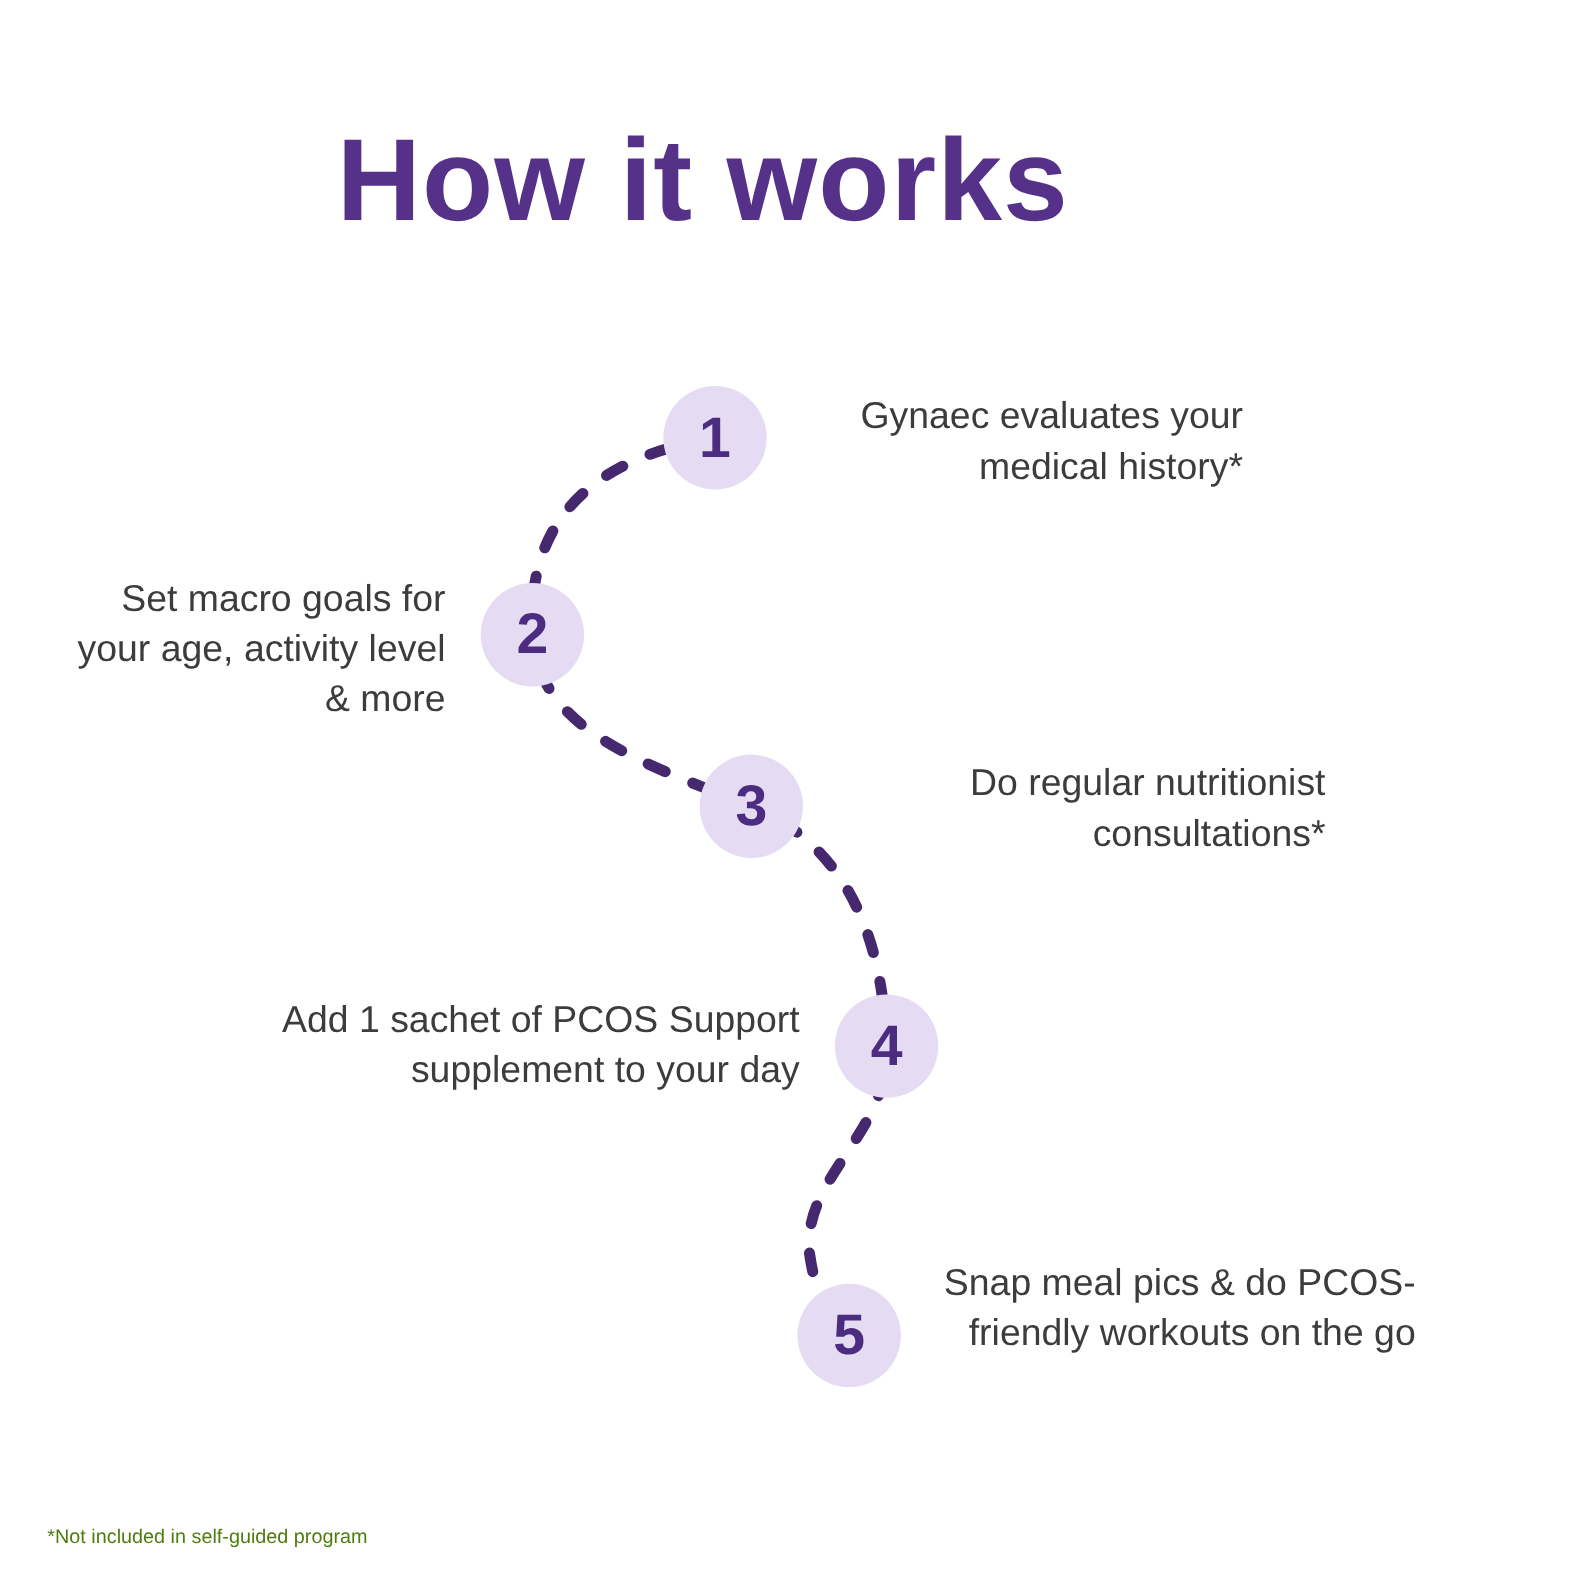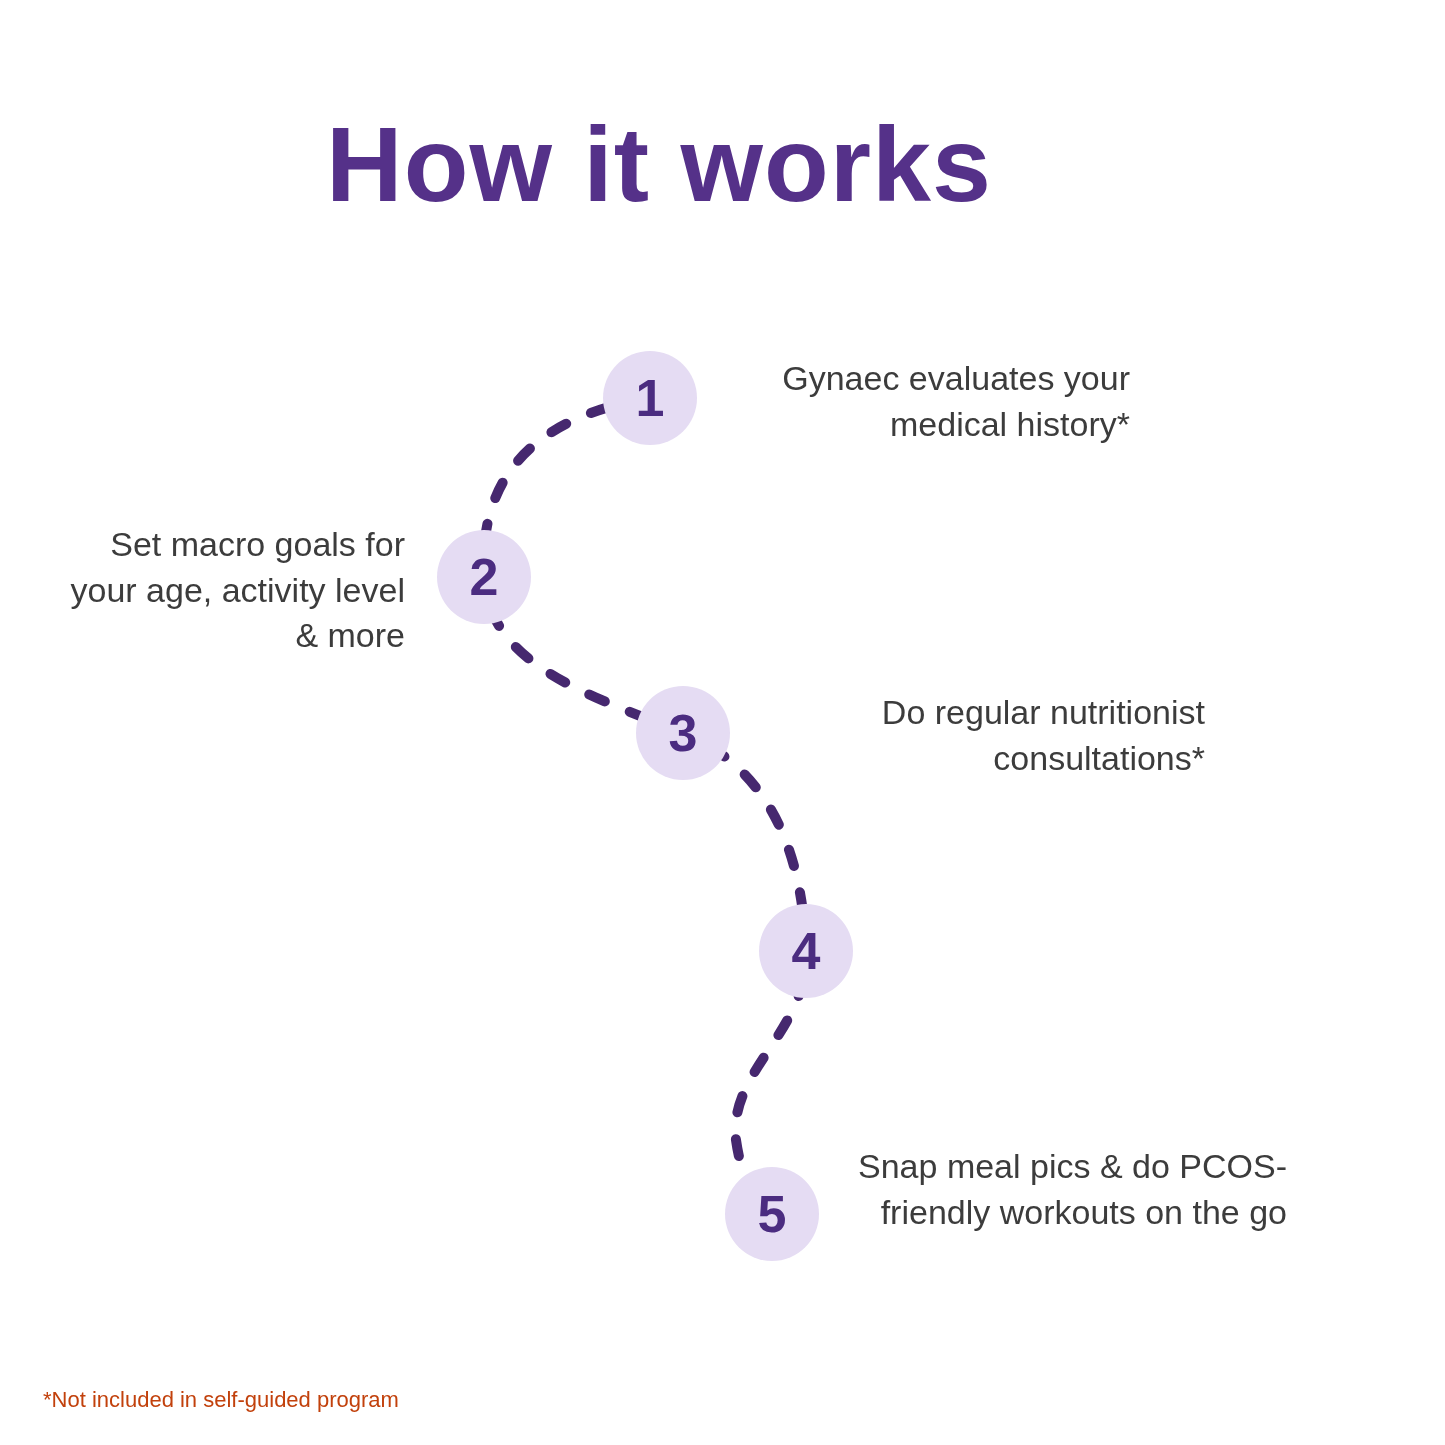--- a/index.html
+++ b/index.html
@@ -19,21 +19,20 @@
     position: absolute;
     top: 104px;
     left: 0;
     width: 1278px;
     text-align: center;
     font-size: 106px;
     font-weight: bold;
     letter-spacing: 1px;
     color: #553189;
     margin: 0;
-    padding-left: 20px;
   }
   .path-svg {
     position: absolute;
     top: 0;
     left: 0;
     z-index: 1;
   }
   .step-circle {
     position: absolute;
     width: 94px;
@@ -70,22 +69,22 @@
   .label-1 { left: 710px;  top: 356px;  width: 420px; }
   .label-2 { right: 1040px; top: 522px; width: 345px; }
   .label-3 { left: 757px;  top: 690px;  width: 400px; margin-left: 48px; }
   .label-4 { right: 718px; top: 905px;  width: 545px; }
   .label-5 { left: 845px;  top: 1144px; width: 430px; margin-left: 12px; }
 
   .footnote {
     position: absolute;
     left: 43px;
     top: 1387px;
-    font-size: 22px;
-    color: #c2410c;
+    font-size: 18px;
+    color: #4d7c0f;
     z-index: 2;
   }
 </style>
 </head>
 <body>
 
 <div class="canvas">
 
   <h1 class="title">How it works</h1>
 
@@ -109,20 +108,21 @@
   <div class="step-label align-right label-2">Set macro goals for your age, activity level &amp; more</div>
 
   <div class="step-circle circle-3">
     <span class="step-number">3</span>
   </div>
   <div class="step-label align-left label-3">Do regular nutritionist consultations*</div>
 
   <div class="step-circle circle-4">
     <span class="step-number">4</span>
   </div>
+  <div class="step-label align-right label-4">Add 1 sachet of PCOS Support supplement to your day</div>
 
   <div class="step-circle circle-5">
     <span class="step-number">5</span>
   </div>
   <div class="step-label align-left label-5">Snap meal pics &amp; do PCOS-friendly workouts on the go</div>
 
   <div class="footnote">*Not included in self-guided program</div>
 
 </div>
 

